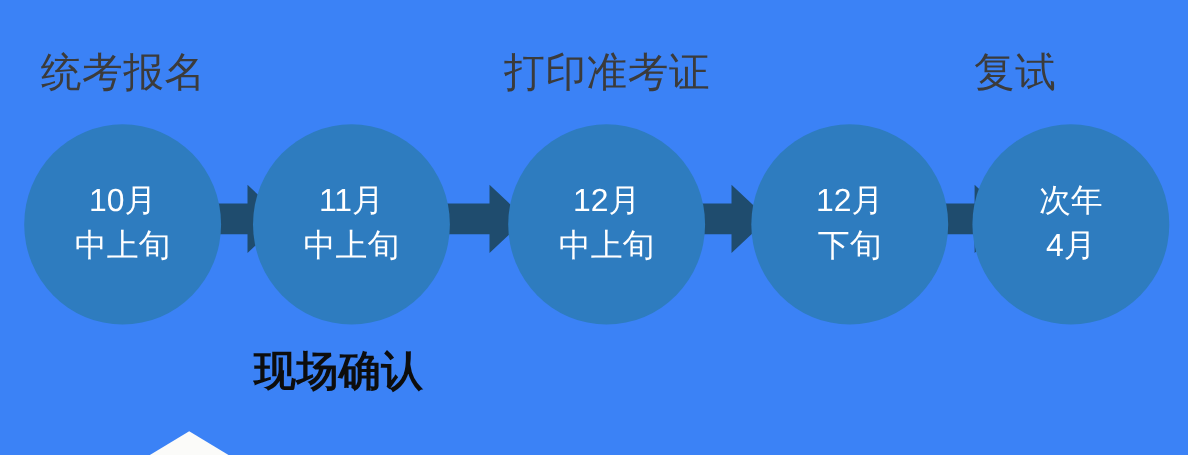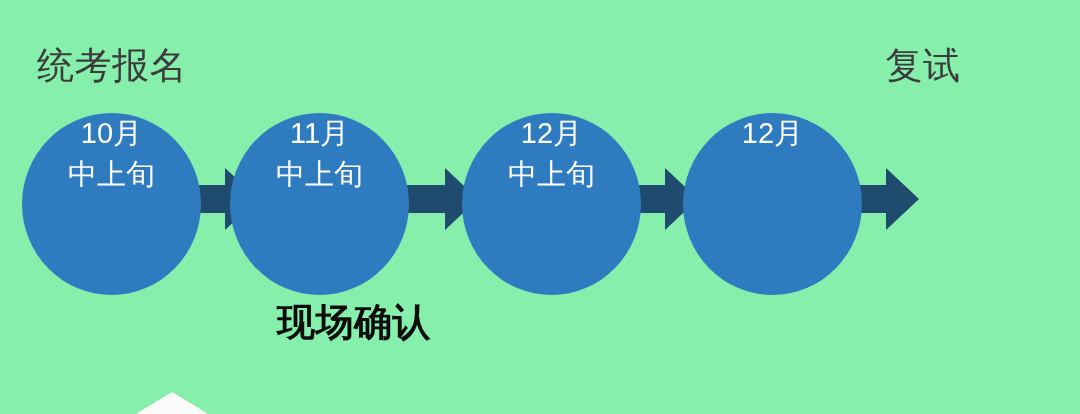--- a/index.html
+++ b/index.html
@@ -8,21 +8,21 @@
     background: #ffffff;
   }
   body {
     font-family: "Liberation Sans", "DejaVu Sans", sans-serif;
   }
 
   #canvas {
     position: relative;
     width: 1080px;
     height: 414px;
-    background: #86efac;
+    background: #3b82f6;
     overflow: hidden;
   }
 
   
   .deco-triangle {
     position: absolute;
     left: 96px;
     top: 392px;
     width: 0;
     height: 0;
@@ -40,42 +40,43 @@
     font-size: 37px;
     color: #3b3b3b;
     letter-spacing: 0.5px;
     white-space: nowrap;
     text-align: center;
   }
 
   
   .bottom-label {
     position: absolute;
-    top: 296px;
+    top: 312px;
     height: 52px;
     line-height: 52px;
     font-size: 38px;
     font-weight: bold;
     color: #0d0d0d;
     letter-spacing: 0.5px;
     white-space: nowrap;
-    text-align: right;
+    text-align: left;
   }
 
   
   .node {
     position: absolute;
     top: 113px;
     width: 179px;
     height: 182px;
     border-radius: 50%;
     background: #2e7cbf;
     display: flex;
     flex-direction: column;
     align-items: center;
+    justify-content: center;
     z-index: 2;
   }
   .node-line {
     color: #ffffff;
     font-size: 29px;
     line-height: 41px;
     white-space: nowrap;
     text-align: center;
   }
 
@@ -95,20 +96,21 @@
 </style>
 </head>
 <body>
 
 <div id="canvas">
 
   <div class="deco-triangle"></div>
 
   <div class="top-label" style="left:12px; width:200px;">统考报名</div>
 
+  <div class="top-label" style="left:441px; width:222px;">打印准考证</div>
 
   <div class="top-label" style="left:848px; width:150px;">复试</div>
 
   <div class="arrow" style="left:184px;">
     <svg viewBox="0 0 74 62" preserveAspectRatio="none">
       <polygon points="0,17 41,17 41,0 74,31 41,62 41,45 0,45" fill="#1f4c6e"></polygon>
     </svg>
   </div>
 
   <div class="arrow" style="left:404px;">
@@ -139,19 +141,24 @@
     <div class="node-line">中上旬</div>
   </div>
 
   <div class="node" style="left:462px;">
     <div class="node-line">12月</div>
     <div class="node-line">中上旬</div>
   </div>
 
   <div class="node" style="left:683px;">
     <div class="node-line">12月</div>
+    <div class="node-line">下旬</div>
   </div>
 
+  <div class="node" style="left:884px;">
+    <div class="node-line">次年</div>
+    <div class="node-line">4月</div>
+  </div>
 
   <div class="bottom-label" style="left:231px; width:200px;">现场确认</div>
 
 
 </div>
 
 </body></html>

